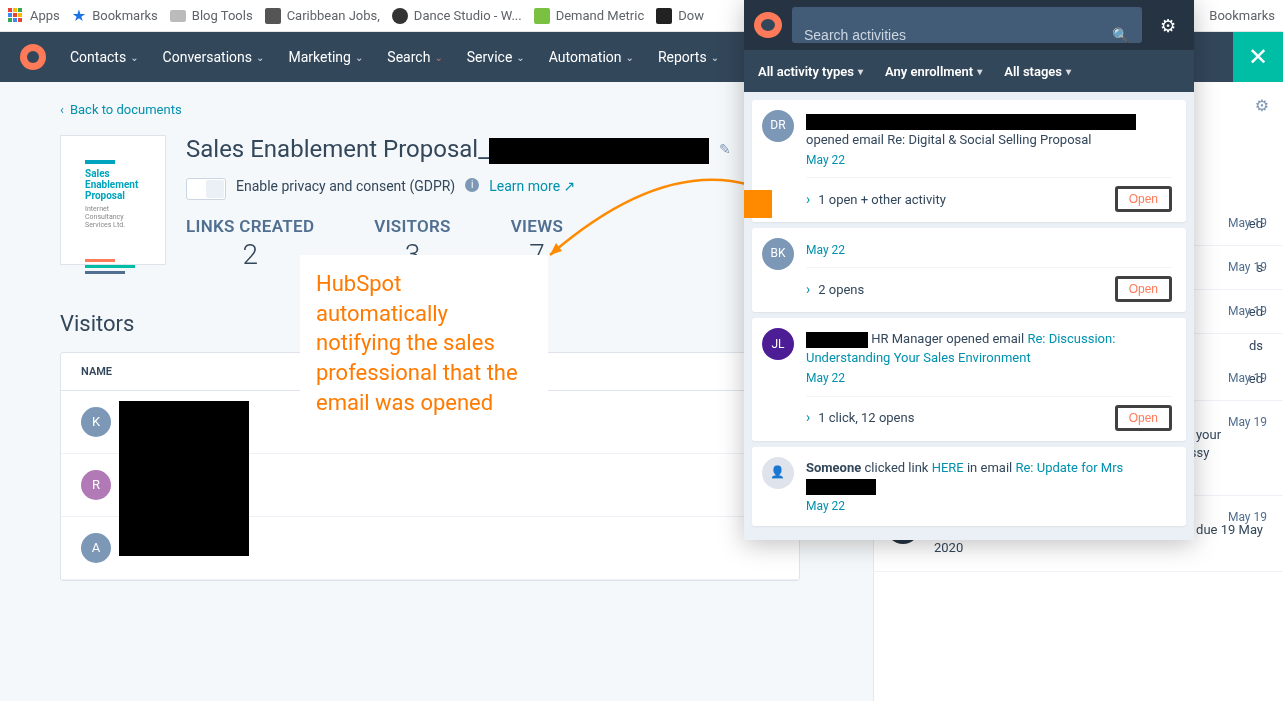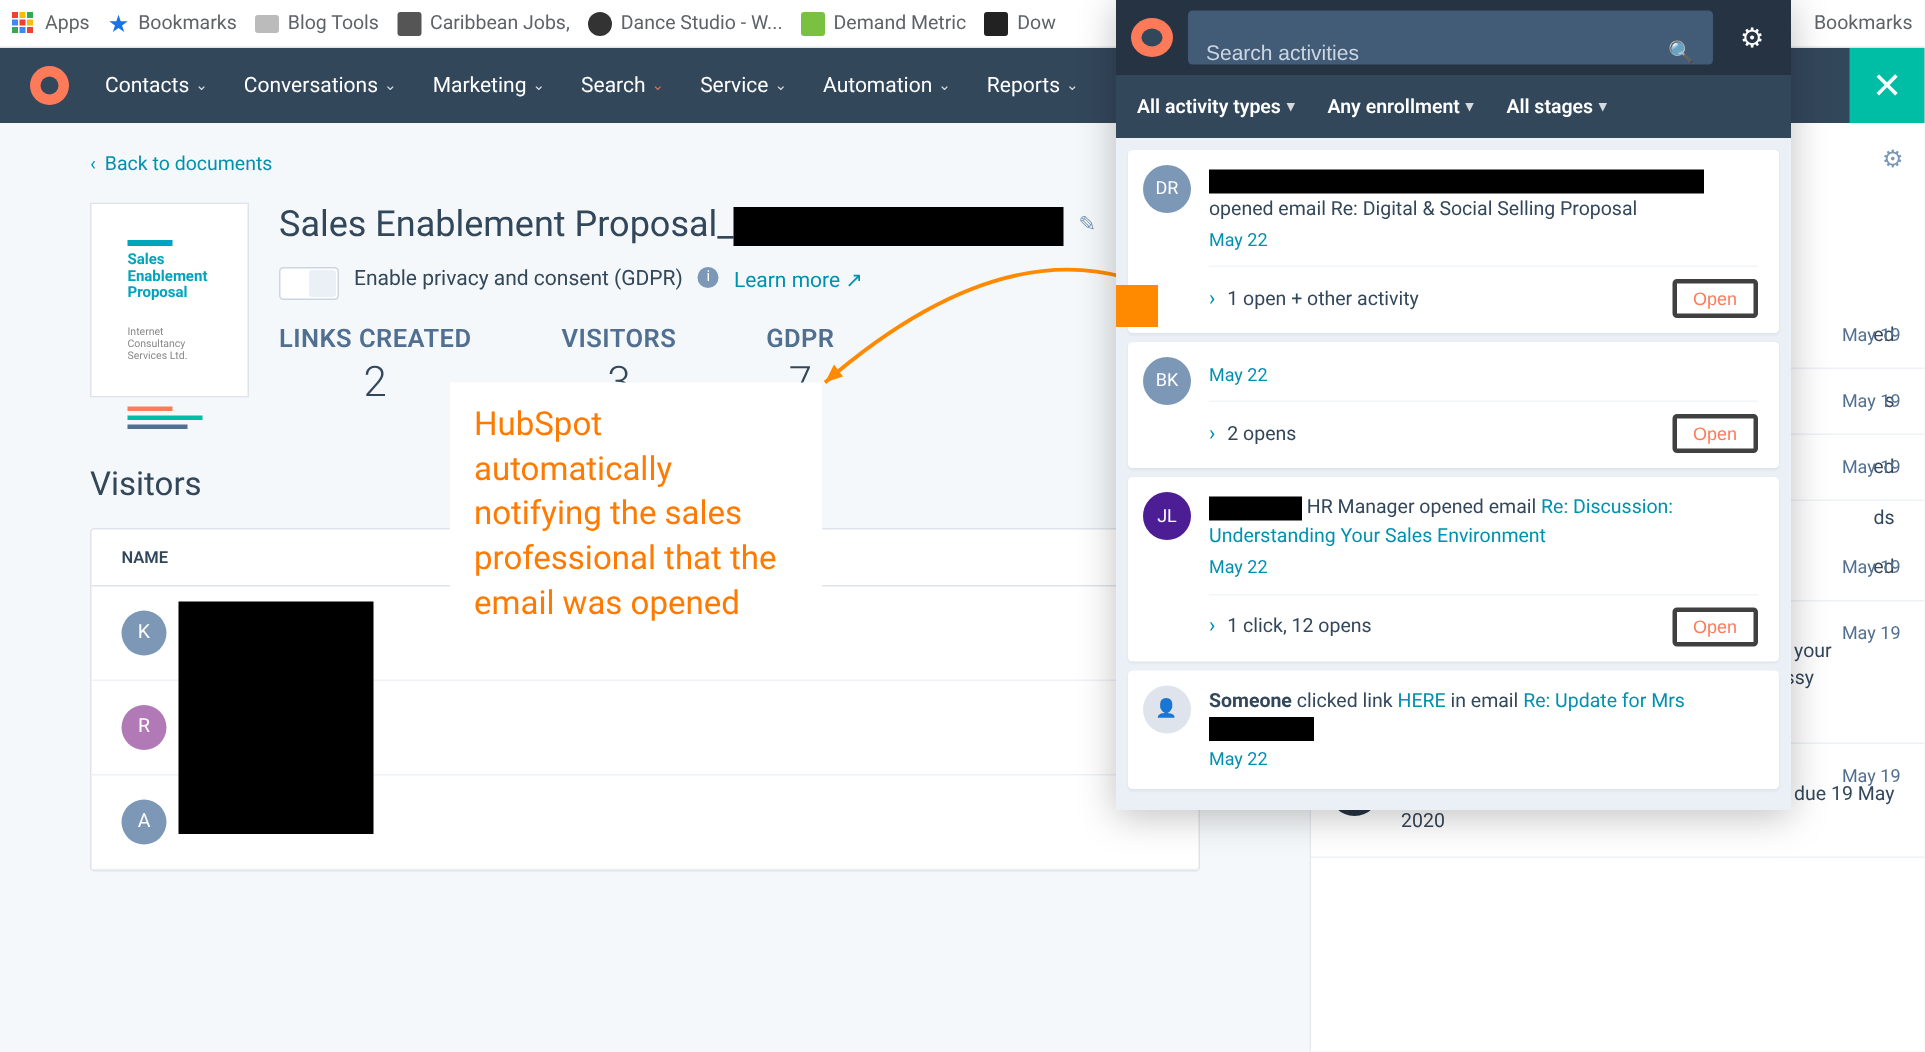--- a/index.html
+++ b/index.html
@@ -173,21 +173,21 @@
 <div class="page">
   <div class="back-link">
       <span>‹</span>
       <span>Back to documents</span>
     </div>
 
   <div class="doc-header">
     <div class="doc-thumb">
       <div class="bar"></div>
       <div style="font-weight:700;font-size:10px;color:#00a4bd">Sales Enablement Proposal</div>
-      <div style="font-size:7px;color:#888;margin-top:16px">Internet Consultancy Services Ltd.</div>
+      <div style="font-size:7px;color:#888;margin-top:4px">Internet Consultancy Services Ltd.</div>
       <div style="margin-top:30px">
           <div style="height:3px;width:30px;background:#ff7a59;margin:3px 0"></div>
           <div style="height:3px;width:50px;background:#00bda5;margin:3px 0"></div>
           <div style="height:3px;width:40px;background:#516f90;margin:3px 0"></div>
         </div>
     </div>
     <div style="flex:1">
       <div class="doc-title-row">
         <div class="doc-title"><span>Sales Enablement Proposal_</span><span class="redact"></span></div>
         <span class="edit-icon">✎</span>
@@ -202,21 +202,21 @@
       <div class="stats">
         <div class="stat">
             <div class="label">LINKS CREATED</div>
             <div class="val">2</div>
           </div>
         <div class="stat">
             <div class="label">VISITORS</div>
             <div class="val">3</div>
           </div>
         <div class="stat">
-            <div class="label">GDPR</div>
+            <div class="label">VIEWS</div>
             <div class="val">7</div>
           </div>
       </div>
     </div>
   </div>
 
   <h2 class="visitors-h2">Visitors</h2>
   <div class="table" style="width:740px">
     <div class="thead"><span>NAME</span></div>
     <div style="position:relative">

